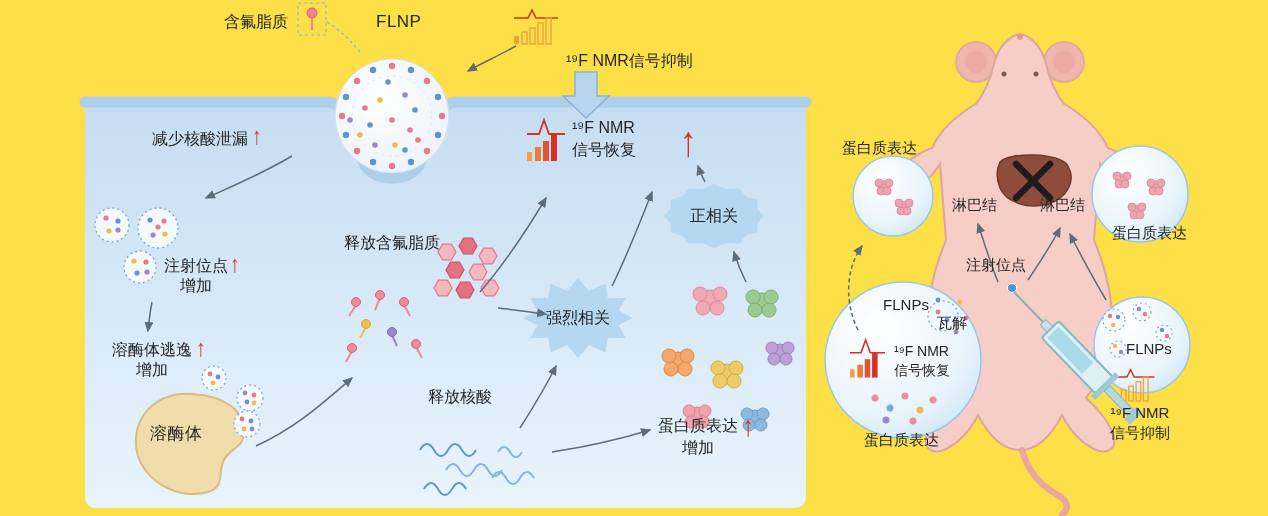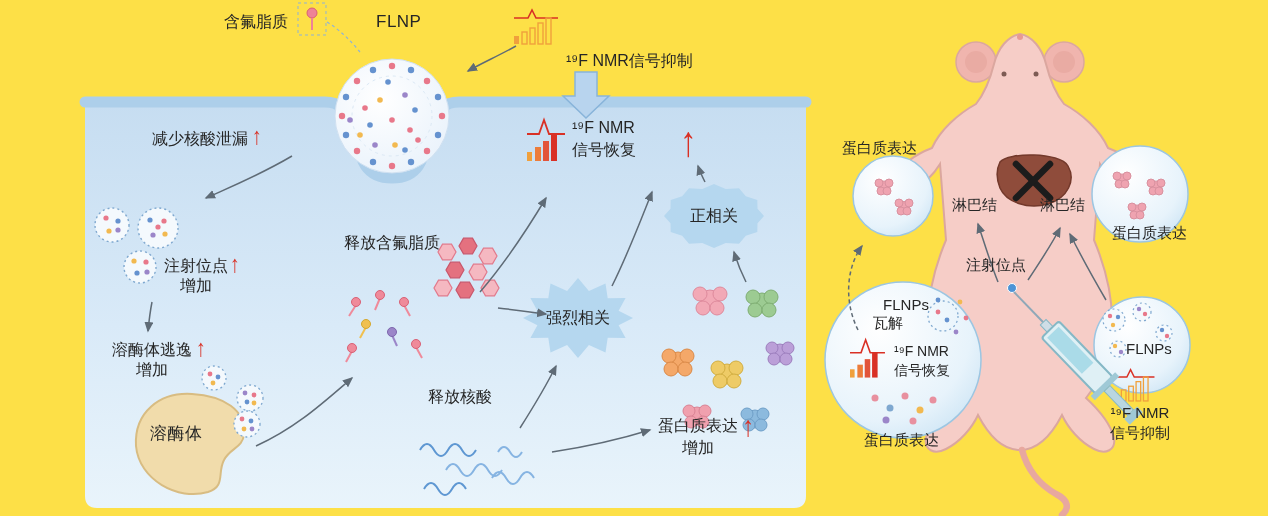--- a/index.html
+++ b/index.html
@@ -412,21 +412,21 @@
 <div class="lbl" style="left:682px;top:439px;">增加</div>
 <span class="up" style="left:742px;top:412px;font-size:24px;">↑</span>
 
 <div class="lbl fs15" style="left:842px;top:139px;">蛋白质表达</div>
 <div class="lbl fs15" style="left:952px;top:196px;">淋巴结</div>
 <div class="lbl fs15" style="left:1040px;top:196px;">淋巴结</div>
 <div class="lbl fs15" style="left:1112px;top:224px;">蛋白质表达</div>
 <div class="lbl fs15" style="left:966px;top:256px;">注射位点</div>
 
 <div class="lbl fs15 ctr" style="left:878px;top:296px;width:56px;">FLNPs</div>
-<div class="lbl fs15 ctr" style="left:860px;top:314px;width:56px;">瓦解</div>
+<div class="lbl fs15 ctr" style="left:924px;top:314px;width:56px;">瓦解</div>
 <div class="lbl fs14" style="left:894px;top:343px;">¹⁹F NMR</div>
 <div class="lbl fs14" style="left:894px;top:362px;">信号恢复</div>
 <div class="lbl fs15" style="left:864px;top:431px;">蛋白质表达</div>
 
 <div class="lbl fs15" style="left:1126px;top:340px;">FLNPs</div>
 <div class="lbl fs15 ctr" style="left:1102px;top:404px;width:76px;">¹⁹F NMR</div>
 <div class="lbl fs15 ctr" style="left:1102px;top:424px;width:76px;">信号抑制</div>
 
 </div>
 

